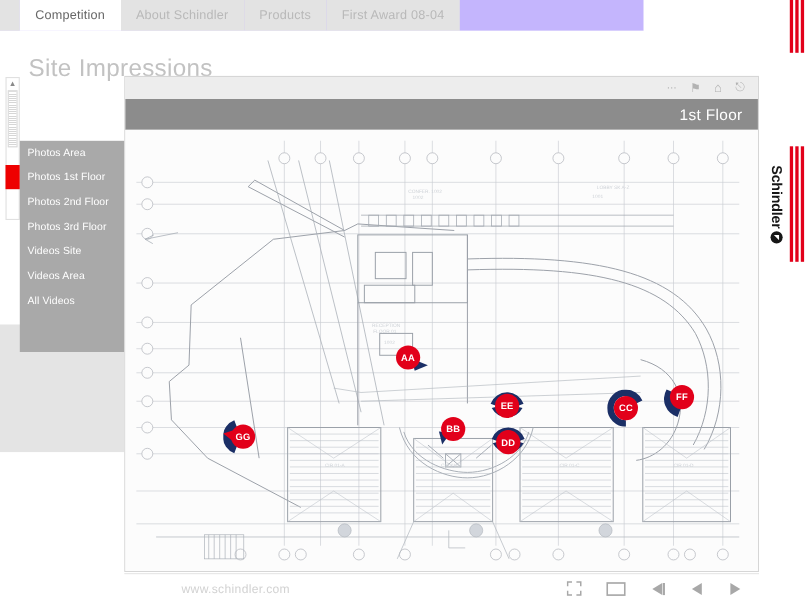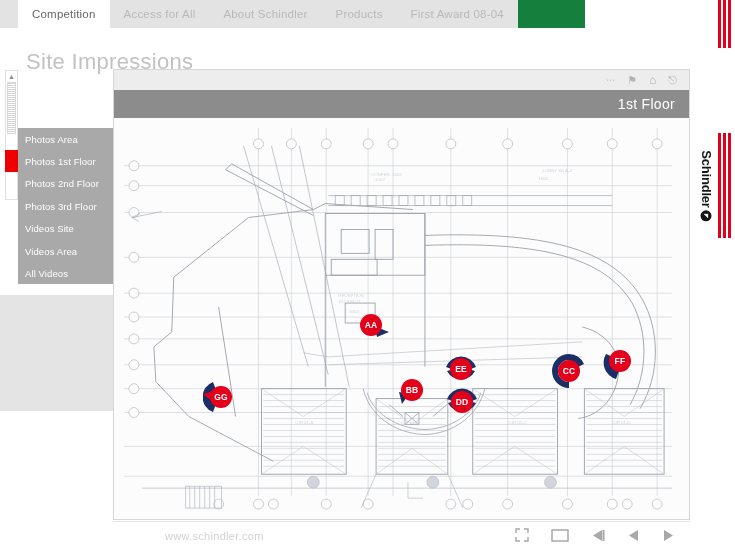--- a/index.html
+++ b/index.html
@@ -7,21 +7,21 @@
     width: 735px; height: 551px;
     background: #ffffff;
     font-family: "Liberation Sans", sans-serif;
     overflow: hidden;
   }
   #root { position: relative; width: 735px; height: 551px; background:#fff; }
 
   
   .topnav {
     position:absolute; left:0; top:0; width:585px; height:28px;
-    background:#15803d;
+    background:#c4b5fd;
     display:flex; align-items:stretch;
   }
   .nav-pad { width:18px; background:#e3e3e3; }
   .nav-tab {
     display:flex; align-items:center; justify-content:center;
     padding:0 14px; font-size:11.5px; color:#b9b9b9;
     letter-spacing:.2px; white-space:nowrap;
     background:#e3e3e3; cursor:pointer;
   }
   .nav-tab.active { background:#ffffff; color:#666666; }
@@ -82,21 +82,21 @@
     background: repeating-linear-gradient(to bottom, #d6d6d6 0 1px, #ffffff 1px 2px);
     border:1px solid #d8d8d8;
   }
   .scroll-track-white { position:absolute; left:5px; top:200px; width:13px; height:145px; background:#fff; }
   .scroll-red {
     position:absolute; left:5px; top:150px; width:13px; height:22px; background:#ee0000;
   }
 
   
   .sidebar {
-    position:absolute; left:18px; top:128px; width:100px; height:156px;
+    position:absolute; left:18px; top:128px; width:100px; height:192px;
     background:#a9a9a9;
   }
   .side-item {
     height:22.4px; display:flex; align-items:center;
     padding-left:7px; font-size:9.5px; color:#ffffff; cursor:pointer;
     letter-spacing:.1px;
   }
   .sidebar-lower {
     position:absolute; left:0px; top:295px; width:118px; height:116px;
     background:#e4e4e4;
@@ -153,23 +153,20 @@
 </style>
 </head>
 <body>
 
 <div id="root">
 
   <div class="topnav">
     <div class="nav-pad"></div>
     <div class="nav-tab active">
       <span>Competition</span>
-    </div>
-    <div class="nav-tab">
-      <span>Access for All</span>
     </div>
     <div class="nav-tab">
       <span>About Schindler</span>
     </div>
     <div class="nav-tab">
       <span>Products</span>
     </div>
     <div class="nav-tab">
       <span>First Award 08-04</span>
     </div>

